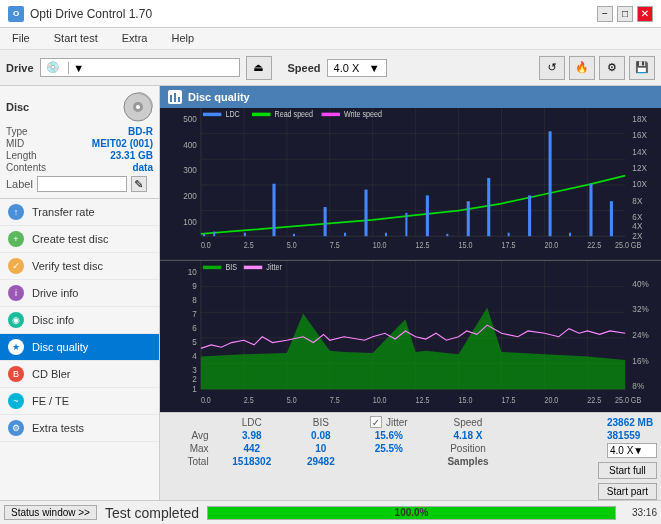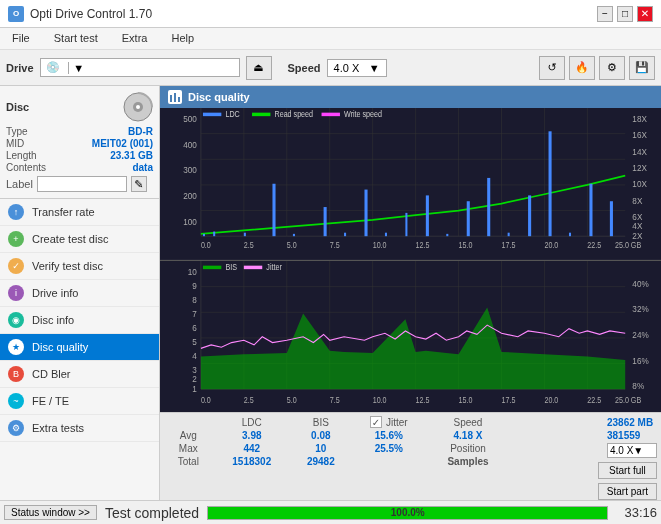--- a/index.html
+++ b/index.html
@@ -65,32 +65,32 @@
     
     .chart-top { flex: 1; position: relative; border-bottom: 1px solid #555; }
     .chart-bottom { flex: 1; position: relative; }
 
     
     .stats-bar { background: #e8e8e8; border-top: 1px solid #ccc; display: flex; align-items: stretch; padding: 2px 4px; gap: 8px; height: 88px; }
     .stats-table { flex: 1; }
     .stats-table table { width: 100%; border-collapse: collapse; font-size: 10px; }
     .stats-table th { color: #555; font-weight: normal; text-align: center; padding: 1px 4px; }
     .stats-table td { text-align: center; padding: 1px 4px; color: #0066cc; font-weight: bold; }
-    .stats-table td.label { color: #555; font-weight: normal; text-align: center; }
+    .stats-table td.label { color: #555; font-weight: normal; text-align: right; }
     .stats-right { display: flex; flex-direction: column; gap: 4px; align-items: flex-end; }
     .speed-select { background: white; border: 1px solid #aaa; font-size: 10px; padding: 1px 2px; cursor: pointer; display: flex; align-items: center; min-width: 50px; }
     .start-btn { background: #e8e8e8; border: 1px solid #aaa; padding: 2px 8px; font-size: 10px; cursor: pointer; white-space: nowrap; }
 
     
     .statusbar { background: #f0f0f0; border-top: 1px solid #ccc; display: flex; align-items: center; height: 24px; padding: 0 4px; gap: 8px; }
     .status-window-btn { background: #e8e8e8; border: 1px solid #aaa; padding: 1px 6px; font-size: 10px; cursor: pointer; }
     .progress-bar-container { flex: 1; background: white; border: 1px solid #aaa; height: 14px; position: relative; }
     .progress-bar-fill { background: #00cc00; height: 100%; }
     .progress-text { position: absolute; top: 0; left: 0; right: 0; bottom: 0; display: flex; align-items: center; justify-content: center; font-size: 10px; color: #333; font-weight: bold; }
-    .status-time { font-size: 13px; color: #333; margin-left: 8px; }
+    .status-time { font-size: 10px; color: #333; margin-left: 8px; }
     .status-msg { font-size: 14px; color: #333; }
     
     .jitter-checkbox { width: 12px; height: 12px; border: 1px solid #aaa; background: white; display: inline-flex; align-items: center; justify-content: center; margin-right: 2px; }
   </style>
 </head>
 <body>
 
 <div class="titlebar">
   <div class="titlebar-left">
     <div class="titlebar-icon">O</div>

